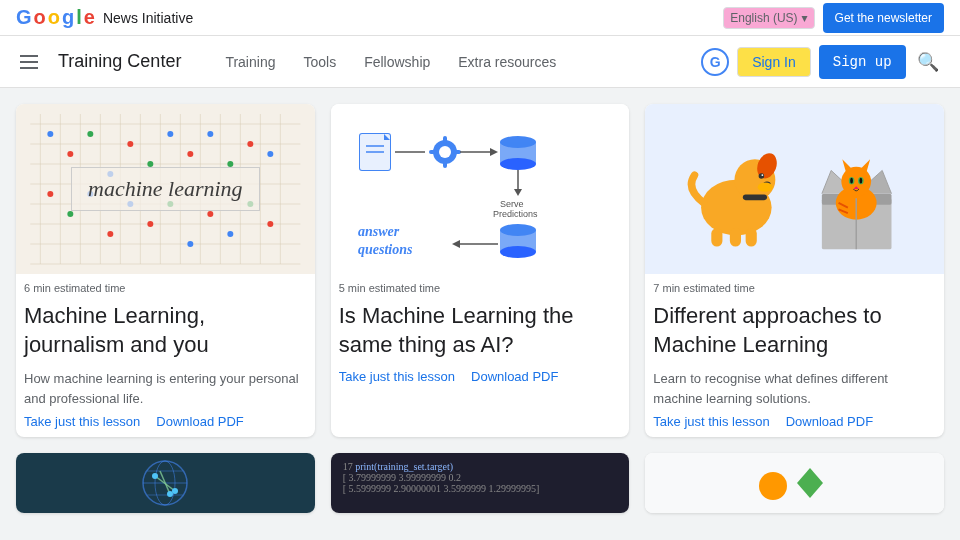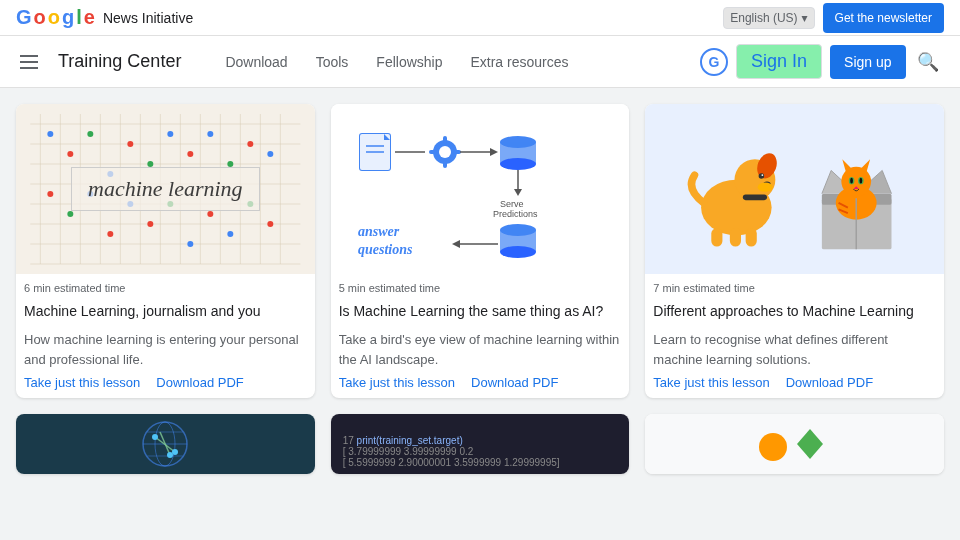--- a/index.html
+++ b/index.html
@@ -39,21 +39,21 @@
       display: flex;
       align-items: center;
       gap: 8px;
     }
     .lang-select {
       font-size: 12px;
       color: #5f6368;
       border: 1px solid #dadce0;
       border-radius: 4px;
       padding: 3px 6px;
-      background: #e5e5e5;
+      background: #f9a8d4;
       cursor: pointer;
       display: flex;
       align-items: center;
       gap: 4px;
     }
     .newsletter-btn {
       background: #1a73e8;
       color: white;
       border: none;
       border-radius: 4px;
@@ -122,37 +122,38 @@
       border-radius: 50%;
       display: flex;
       align-items: center;
       justify-content: center;
       font-size: 14px;
       font-weight: bold;
       color: #4285F4;
     }
     .sign-in-btn {
       border: 1px solid #dadce0;
-      background: #86efac;
+      background: #fde047;
       color: #1a73e8;
       border-radius: 4px;
       padding: 6px 14px;
-      font-size: 18px;
+      font-size: 14px;
       cursor: pointer;
       font-weight: 500;
     }
     .sign-up-btn {
       background: #1a73e8;
       color: white;
       border: none;
       border-radius: 4px;
       padding: 9px 14px;
       font-size: 14px;
       cursor: pointer;
       font-weight: 500;
+      font-family: Liberation Mono, monospace;
     }
     .search-icon-nav {
       font-size: 18px;
       color: #5f6368;
       cursor: pointer;
       padding: 4px;
     }
 
     
     .main-content {
@@ -239,21 +240,21 @@
     
     .card-body {
       padding: 8px;
     }
     .card-time {
       font-size: 11px;
       color: #5f6368;
       margin-bottom: 8px;
     }
     .card-title {
-      font-size: 14px;
+      font-size: 22px;
       color: #202124;
       font-weight: 500;
       margin-bottom: 10px;
       line-height: 1.3;
     }
     .card-desc {
       font-size: 13px;
       color: #5f6368;
       line-height: 1.5;
       margin-bottom: 6px;
@@ -287,22 +288,22 @@
       width: 100%;
       height: 100%;
       overflow: hidden;
     }
 
     
     .code-bg {
       background: #1e1e2e;
       width: 100%;
       height: 100%;
-      padding: 21px 12px;
-      font-family: Liberation Sans, sans-serif;
+      padding: 8px 12px;
+      font-family: Liberation Serif, serif;
       font-size: 10px;
       color: #cdd6f4;
       overflow: hidden;
     }
     .code-highlight { color: #89b4fa; }
     .code-dim { color: #888; }
 
     
     .globe-bg {
       background: #1a3a4a;
@@ -350,21 +351,21 @@
 
 <div class="nav-bar">
   <div class="nav-left">
     <div class="hamburger">
       <span></span>
       <span></span>
       <span></span>
     </div>
     <span class="nav-brand">Training Center</span>
     <div class="nav-links">
-      <a class="nav-link">Download</a>
+      <a class="nav-link">Training</a>
       <a class="nav-link">Tools</a>
       <a class="nav-link">Fellowship</a>
       <a class="nav-link">Extra resources</a>
     </div>
   </div>
   <div class="nav-right">
     <div class="g-icon-small">G</div>
     <button class="sign-in-btn">Sign In</button>
     <button class="sign-up-btn">Sign up</button>
     <span class="search-icon-nav">🔍</span>
@@ -487,21 +488,20 @@
 
             <ellipse cx="168" cy="116" rx="18" ry="6" fill="#4285F4"></ellipse>
             <rect x="150" y="116" width="36" height="22" fill="#4285F4" opacity="0.7"></rect>
             <ellipse cx="168" cy="138" rx="18" ry="6" fill="#2962FF"></ellipse>
           </svg>
         </div>
       </div>
       <div class="card-body">
         <div class="card-time">5 min estimated time</div>
         <div class="card-title">Is Machine Learning the same thing as AI?</div>
-        <div class="card-desc">Take a bird's eye view of machine learning within the AI landscape.</div>
         <div class="card-links">
           <a class="card-link">Take just this lesson</a>
           <a class="card-link">Download PDF</a>
         </div>
       </div>
     </div>
 
     <div class="card">
       <div class="card-image">
         <div class="animals-bg">

